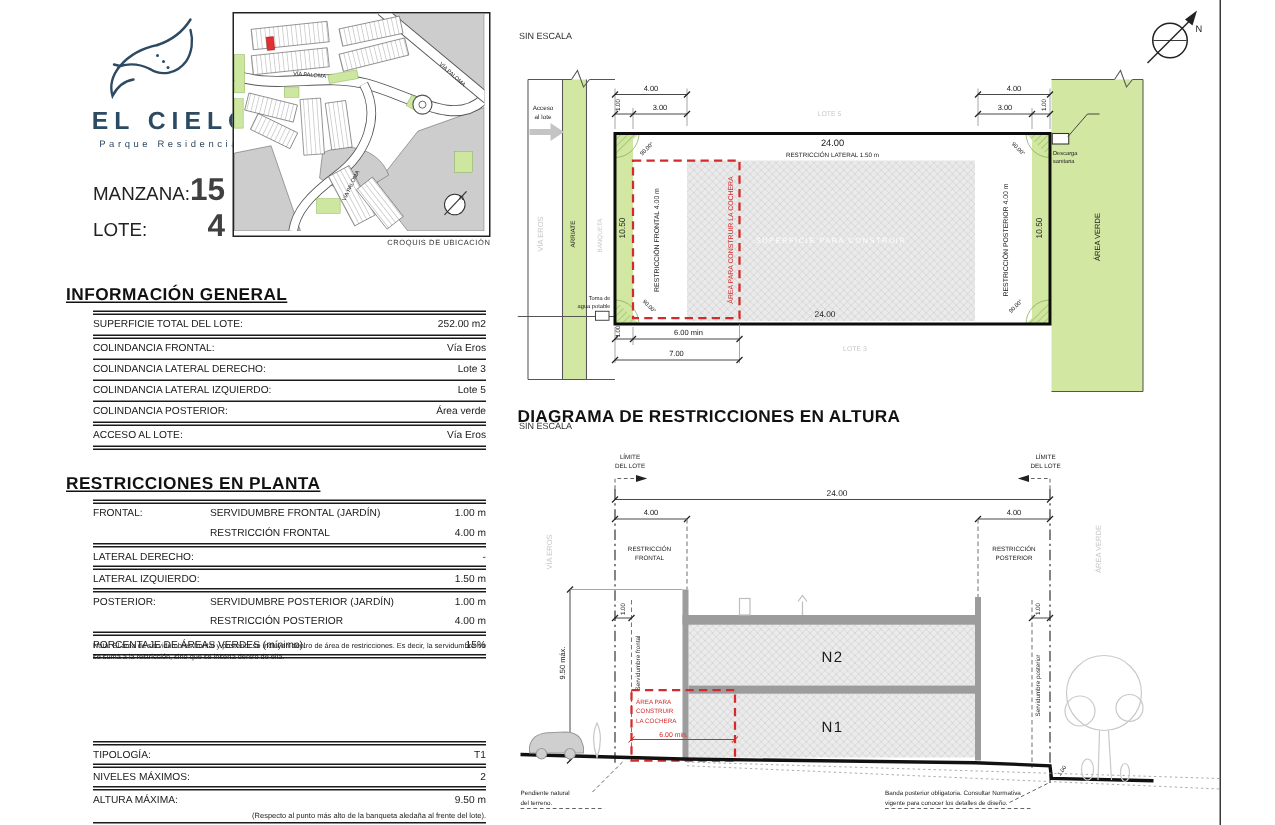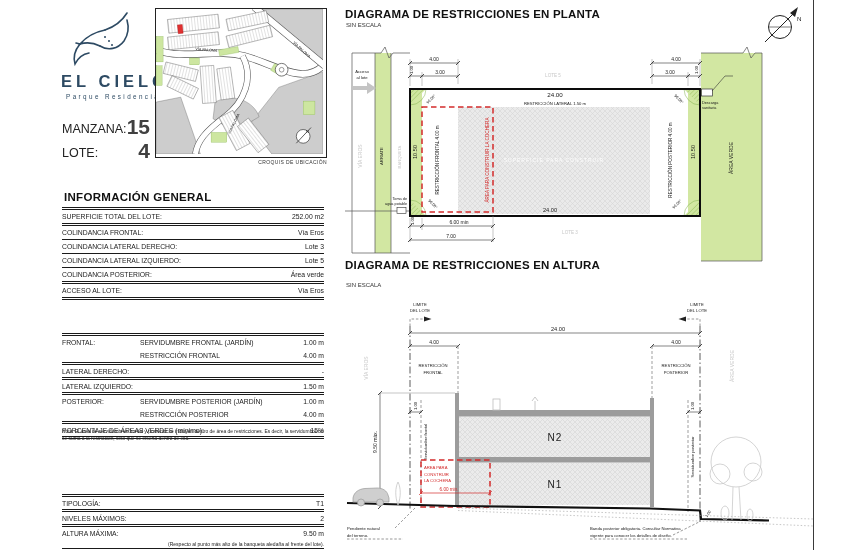--- a/index.html
+++ b/index.html
@@ -12,21 +12,21 @@
          font-size:16.5px;font-weight:bold;letter-spacing:4px;color:#2d4a63;}
   .brand-sub{position:absolute;left:56px;top:93px;width:118px;text-align:center;
          font-size:6.3px;letter-spacing:2.4px;color:#2d4a63;}
   
   .croquis{position:absolute;left:155px;top:8px;width:170px;height:148px;border:1.5px solid #222;background:#fff;}
   .croquis-caption{position:absolute;left:155px;top:159px;width:172px;text-align:right;font-size:5px;color:#333;letter-spacing:.4px;}
   
   .idrow{position:absolute;left:62px;width:100px;font-size:12.5px;color:#222;}
   .idval{position:absolute;left:112px;width:38px;text-align:right;font-size:21px;font-weight:bold;color:#404040;}
   
-  .sec-title{position:absolute;left:64px;font-size:11.5px;font-weight:bold;letter-spacing:.3px;color:#111;}
+  .sec-title{position:absolute;left:44px;font-size:11.5px;font-weight:bold;letter-spacing:.3px;color:#111;text-decoration:underline;}
   .tbl{position:absolute;left:62px;width:262px;border-top:3px double #1a1a1a;}
   .trow{display:flex;align-items:center;height:13px;font-size:6.8px;border-bottom:1px solid #1a1a1a;}
   .trow.nb{border-bottom:none;}
   .trow.db{border-bottom:3px double #1a1a1a;}
   .trow.h12{height:12px;}
   .tl{white-space:nowrap;}
   .tl.w78{width:78px;flex:none;}
   .tsub{flex:1;white-space:nowrap;}
   .tv{margin-left:auto;text-align:right;white-space:nowrap;}
   .tnote{position:absolute;left:62px;width:262px;font-size:4.9px;line-height:1.35;color:#222;}
@@ -162,20 +162,21 @@
     <div class="trow db">
         <span class="tl">COLINDANCIA POSTERIOR:</span>
         <span class="tv">Área verde</span>
       </div>
     <div class="trow db">
         <span class="tl">ACCESO AL LOTE:</span>
         <span class="tv">Vía Eros</span>
       </div>
   </div>
 
+  <div class="sec-title" style="top:317px">RESTRICCIONES EN PLANTA</div>
   <div class="tbl" style="top:333px">
     <div class="trow nb">
         <span class="tl w78">FRONTAL:</span>
         <span class="tsub">SERVIDUMBRE FRONTAL (JARDÍN)</span>
         <span class="tv">1.00 m</span>
       </div>
     <div class="trow db">
         <span class="tl w78"></span>
         <span class="tsub">RESTRICCIÓN FRONTAL</span>
         <span class="tv">4.00 m</span>
@@ -224,21 +225,20 @@
   </div>
 
   <svg class="abs" style="left:752px;top:4px" width="60" height="42" viewBox="0 0 60 42">
     <circle cx="28" cy="23" r="11.5" fill="none" stroke="#222" stroke-width="1"></circle>
     <line x1="13" y1="38" x2="43" y2="8" stroke="#222" stroke-width="1"></line>
     <polygon points="38,9 46,3 43,13" fill="#222"></polygon>
     <line x1="17" y1="23" x2="39" y2="23" stroke="#222" stroke-width="0.6"></line>
     <text x="45" y="17" class="t6">N</text>
   </svg>
 
-  <div class="dia-title" style="top:8px">DIAGRAMA DE RESTRICCIONES EN PLANTA</div>
   <div class="dia-scale" style="top:22px">SIN ESCALA</div>
 
   <svg class="abs" style="left:345px;top:36px" width="470" height="234" viewBox="0 0 470 234">
     <defs>
       <pattern id="xh" width="5" height="5" patternUnits="userSpaceOnUse">
         <rect width="5" height="5" fill="#eaeaea"></rect>
         <path d="M0,5 L5,0 M0,0 L5,5" stroke="#d5d5d5" stroke-width="0.6"></path>
       </pattern>
       <pattern id="gh" width="3.2" height="3.2" patternUnits="userSpaceOnUse" patternTransform="rotate(45)">
         <rect width="3.2" height="3.2" fill="#cfe6a0"></rect>
@@ -355,21 +355,21 @@
       <text x="95" y="37.5" class="t5 mid">3.00</text>
       <text x="331" y="24.5" class="t5 mid">4.00</text>
       <text x="325" y="37.5" class="t5 mid">3.00</text>
       <text class="t4 mid" transform="rotate(-90 352.5 34)" x="352.5" y="34">1.00</text>
       <text class="t4 mid" transform="rotate(-90 68.5 185)" x="68.5" y="185">1.00</text>
       <text x="114" y="187.5" class="t5 mid">6.00 min</text>
       <text x="106" y="201.5" class="t5 mid">7.00</text>
     </g>
   </svg>
 
-  <div class="dia-title" style="top:259px">DIAGRAMA DE RESTRICCIONES EN ALTURA</div>
+  <div class="dia-title" style="top:272px">DIAGRAMA DE RESTRICCIONES EN ALTURA</div>
   <div class="dia-scale" style="top:282px">SIN ESCALA</div>
 
   <svg class="abs" style="left:345px;top:292px" width="470" height="258" viewBox="0 0 470 258">
     <defs>
       <pattern id="xh2" width="5" height="5" patternUnits="userSpaceOnUse">
         <rect width="5" height="5" fill="#ebebeb"></rect>
         <path d="M0,5 L5,0 M0,0 L5,5" stroke="#d5d5d5" stroke-width="0.6"></path>
       </pattern>
     </defs>
 

